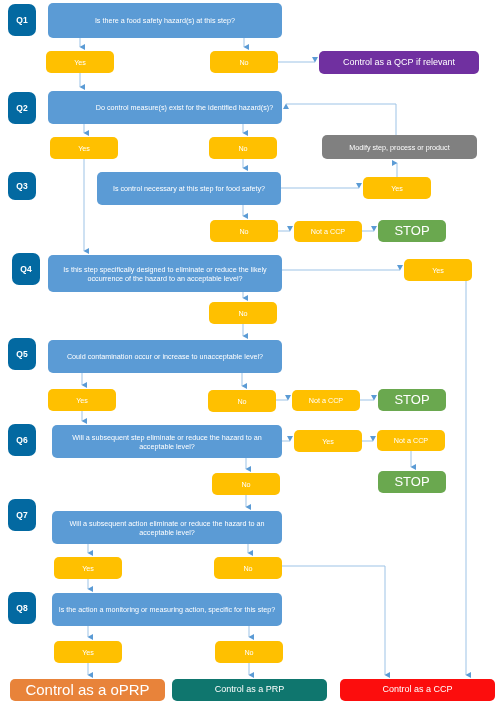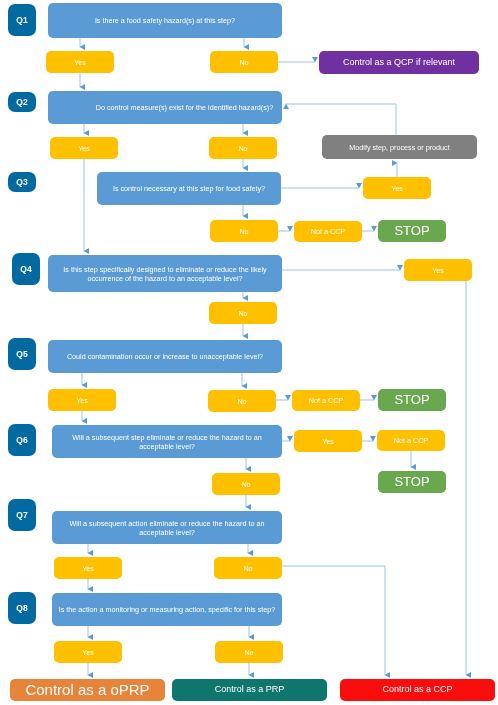--- a/index.html
+++ b/index.html
@@ -133,22 +133,22 @@
         <path d="M282,566 L385,566 L385,675" fill="none" stroke="#9dc3e6" stroke-width="1" marker-end="url(#ar-down)"></path>
         <path d="M88,626 L88,637" fill="none" stroke="#9dc3e6" stroke-width="1" marker-end="url(#ar-down)"></path>
         <path d="M249,626 L249,637" fill="none" stroke="#9dc3e6" stroke-width="1" marker-end="url(#ar-down)"></path>
         <path d="M88,663 L88,675" fill="none" stroke="#9dc3e6" stroke-width="1" marker-end="url(#ar-down)"></path>
         <path d="M249,663 L249,675" fill="none" stroke="#9dc3e6" stroke-width="1" marker-end="url(#ar-down)"></path>
       </g>
   </svg>
 
   <div id="node-layer">
       <div class="node badge" style="left: 8px; top: 4px; width: 28px; height: 32px;">Q1</div>
-      <div class="node badge" style="left: 8px; top: 92px; width: 28px; height: 20px;">Q2</div>
-      <div class="node badge" style="left: 8px; top: 172px; width: 28px; height: 20px;">Q3</div>
+      <div class="node badge" style="left: 8px; top: 92px; width: 28px; height: 32px;">Q2</div>
+      <div class="node badge" style="left: 8px; top: 172px; width: 28px; height: 28px;">Q3</div>
       <div class="node badge" style="left: 12px; top: 253px; width: 28px; height: 32px;">Q4</div>
       <div class="node badge" style="left: 8px; top: 338px; width: 28px; height: 32px;">Q5</div>
       <div class="node badge" style="left: 8px; top: 424px; width: 28px; height: 32px;">Q6</div>
       <div class="node badge" style="left: 8px; top: 499px; width: 28px; height: 32px;">Q7</div>
       <div class="node badge" style="left: 8px; top: 592px; width: 28px; height: 32px;">Q8</div>
       <div class="node question" style="left: 48px; top: 3px; width: 234px; height: 35px;">Is there a food safety hazard(s) at this step?</div>
       <div class="node answer" style="left: 46px; top: 51px; width: 68px; height: 22px;">Yes</div>
       <div class="node answer" style="left: 210px; top: 51px; width: 68px; height: 22px;">No</div>
       <div class="node purple" style="left: 319px; top: 51px; width: 160px; height: 23px;">Control as a QCP if relevant</div>
       <div class="node question" style="left: 48px; top: 91px; width: 234px; height: 33px; padding-left: 44px;">Do control measure(s) exist for the identified hazard(s)?</div>

